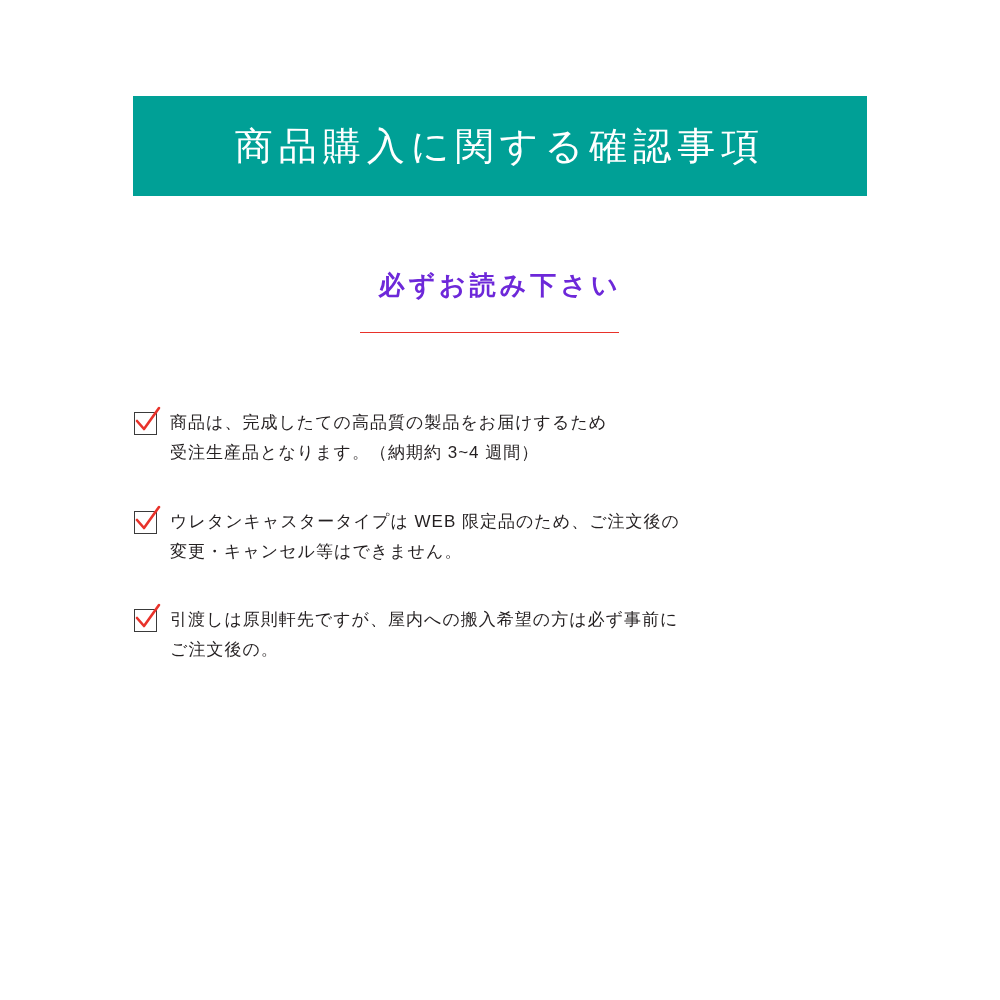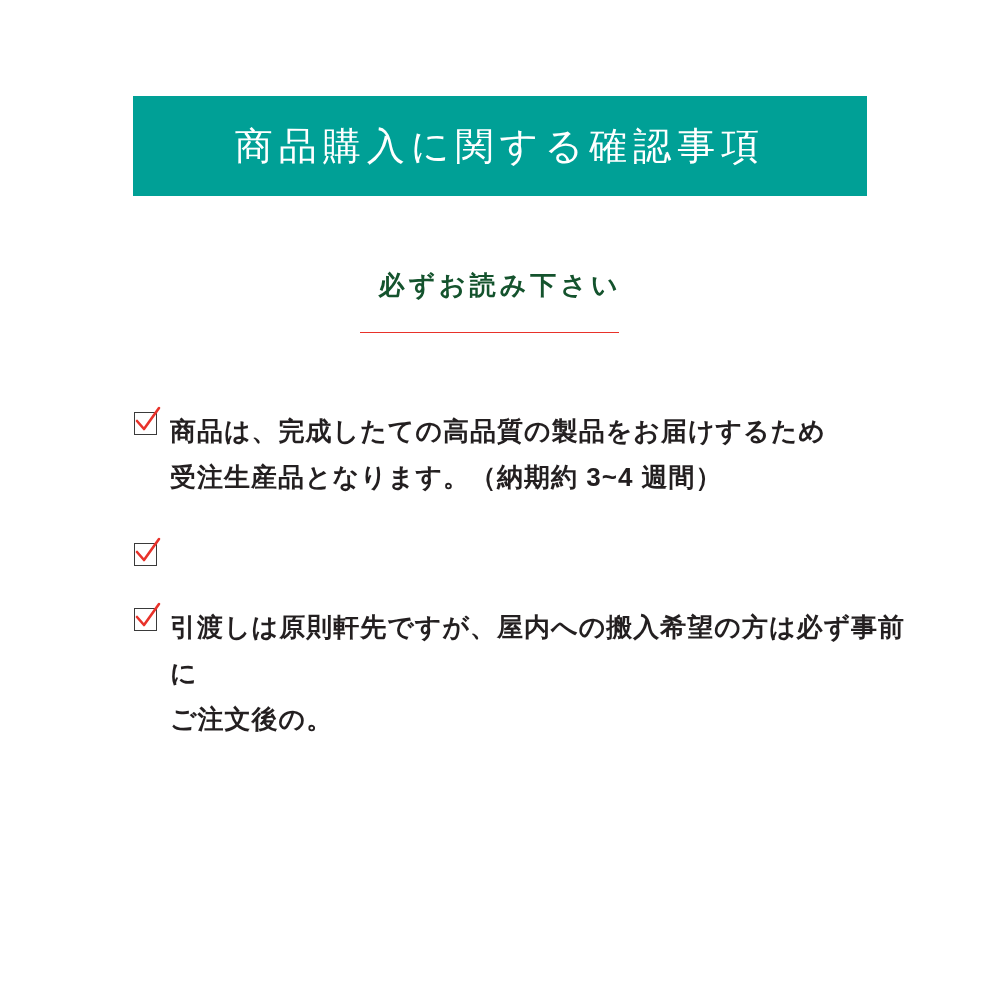--- a/index.html
+++ b/index.html
@@ -45,21 +45,21 @@
   
   .subhead-wrap {
     position: absolute;
     left: 0;
     top: 268px;
     width: 1000px;
     text-align: center;
   }
   .subhead {
     display: inline-block;
-    color: #14532d;
+    color: #6d28d9;
     font-size: 26px;
     font-weight: bold;
     letter-spacing: 4px;
   }
   .subhead-rule {
     position: absolute;
     left: 360px;
     top: 332px;
     width: 259px;
     height: 1px;
@@ -93,26 +93,25 @@
   .checkbox svg {
     position: absolute;
     left: -3px;
     top: -8px;
     width: 32px;
     height: 32px;
     overflow: visible;
   }
 
   .item-text {
-    font-size: 26px;
+    font-size: 17px;
     line-height: 1.78;
     letter-spacing: 1.0px;
     color: #231f20;
     white-space: pre-line;
-    font-weight: bold;
   }
 </style>
 </head>
 <body>
 
 <div class="page">
 
   <div class="banner">
     <div class="banner-title">商品購入に関する確認事項</div>
   </div>
@@ -133,20 +132,22 @@
       <span class="item-text">商品は、完成したての高品質の製品をお届けするため
 受注生産品となります。（納期約 3~4 週間）</span>
     </div>
 
     <div class="item">
       <span class="checkbox">
         <svg viewBox="0 0 32 32" aria-hidden="true">
           <polyline points="5,16 12,24 27,3" fill="none" stroke="#e8322a" stroke-width="2.6" stroke-linecap="round" stroke-linejoin="round"></polyline>
         </svg>
       </span>
+      <span class="item-text">ウレタンキャスタータイプは WEB 限定品のため、ご注文後の
+変更・キャンセル等はできません。</span>
     </div>
 
 
 
     <div class="item">
       <span class="checkbox">
         <svg viewBox="0 0 32 32" aria-hidden="true">
           <polyline points="5,16 12,24 27,3" fill="none" stroke="#e8322a" stroke-width="2.6" stroke-linecap="round" stroke-linejoin="round"></polyline>
         </svg>
       </span>

